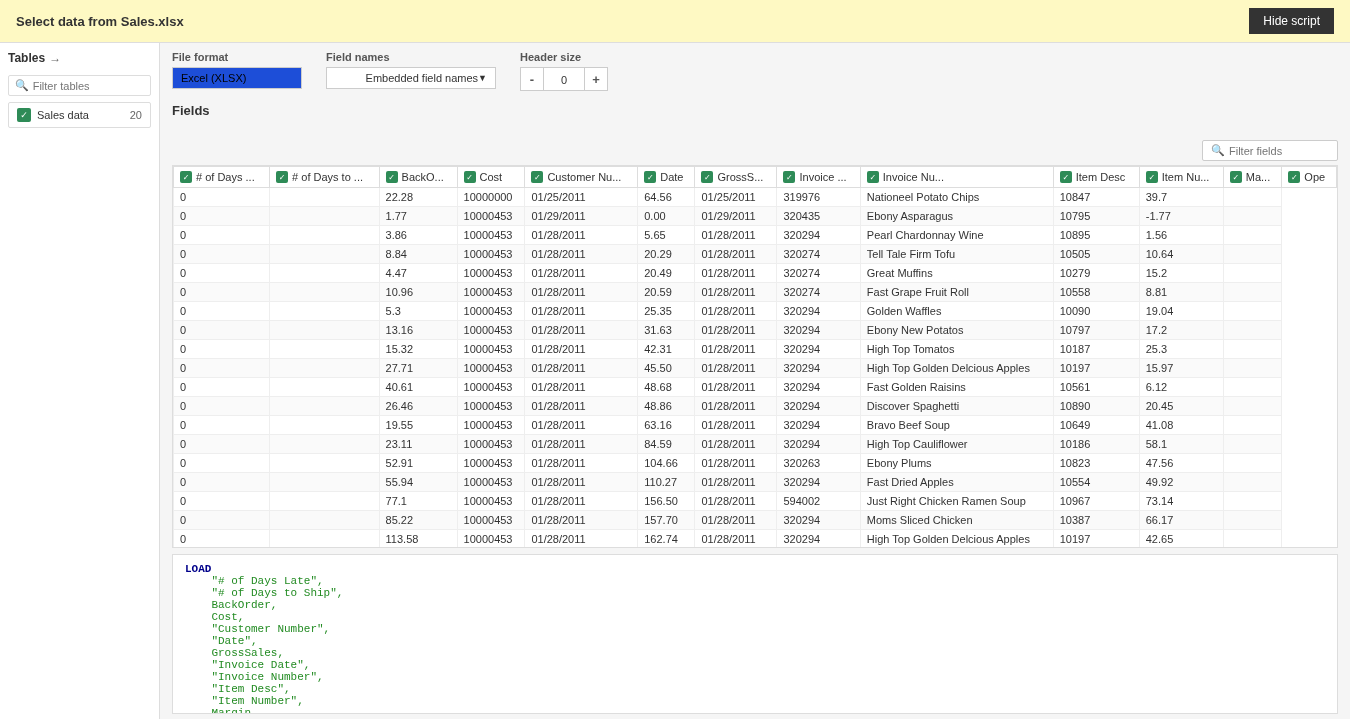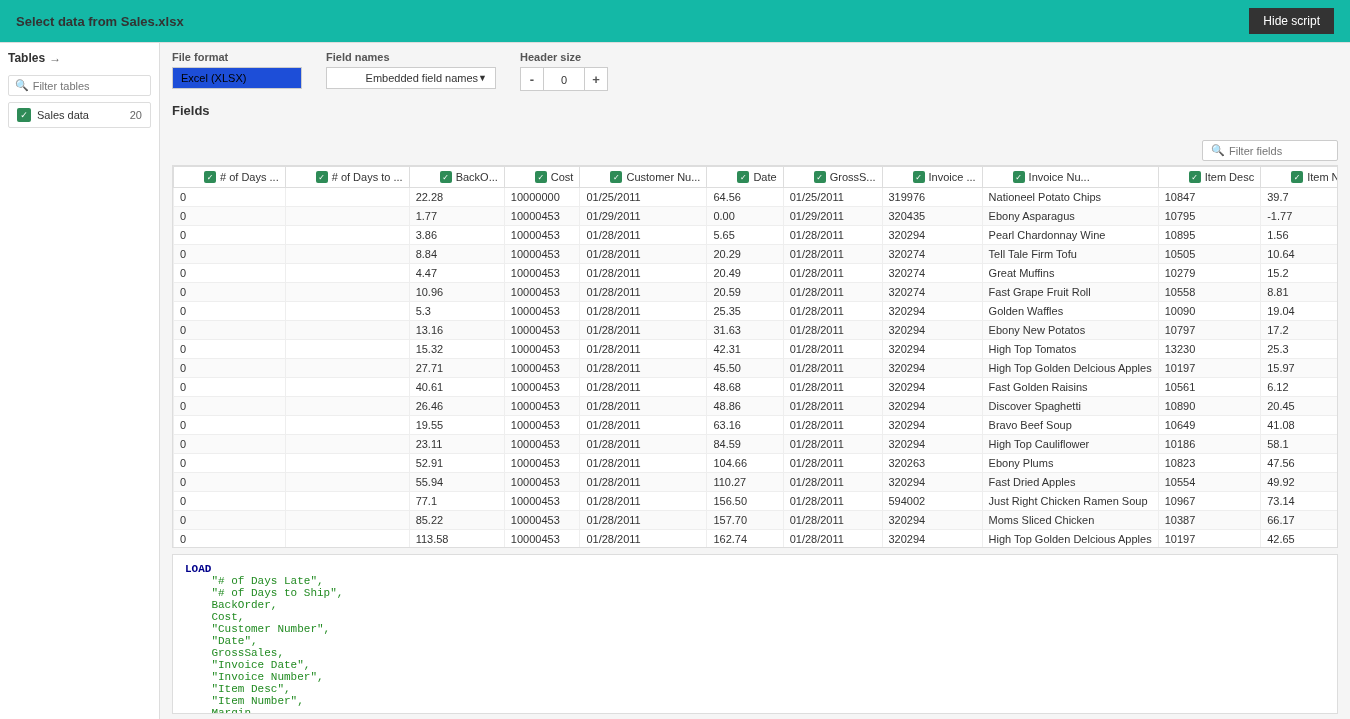--- a/index.html
+++ b/index.html
@@ -1,18 +1,18 @@
 <!DOCTYPE html>
 <html><head>
   <meta charset="utf-8">
   <style>
     * { box-sizing: border-box; margin: 0; padding: 0; }
     body { font-family: Arial, sans-serif; font-size: 12px; background: #f5f5f5; color: #333; height: 719px; overflow: hidden; }
 
-    .top-bar { display: flex; align-items: center; justify-content: space-between; padding: 8px 16px; background: #14b8a6; border-bottom: 1px solid #ddd; }
+    .top-bar { display: flex; align-items: center; justify-content: space-between; padding: 8px 16px; background: #fef9c3; border-bottom: 1px solid #ddd; }
     .top-bar-title { font-size: 13px; font-weight: bold; }
     .hide-script-btn { background: #333; color: #fff; border: none; padding: 6px 14px; cursor: pointer; font-size: 12px; }
 
     .main-layout { display: flex; height: calc(719px - 40px); }
 
     
     .sidebar { width: 160px; min-width: 160px; background: #fff; border-right: 1px solid #ddd; padding: 8px; display: flex; flex-direction: column; gap: 6px; }
     .sidebar-title { font-size: 12px; font-weight: bold; margin-bottom: 4px; display: flex; align-items: center; gap: 4px; }
     .arrow-icon { color: #666; }
     .filter-wrapper { display: flex; align-items: center; gap: 4px; border: 1px solid #ddd; padding: 3px 6px; border-radius: 2px; background: #fff; }
@@ -41,21 +41,21 @@
     .fields-label { font-size: 13px; font-weight: bold; margin-bottom: 22px; }
 
     .filter-fields-wrapper { display: flex; justify-content: flex-end; margin-bottom: 4px; }
     .filter-fields-input { display: flex; align-items: center; gap: 4px; border: 1px solid #ccc; padding: 3px 8px; background: #fff; border-radius: 2px; }
     .filter-fields-input input { border: none; outline: none; font-size: 11px; width: 100px; }
 
     
     .table-wrapper { flex: 1; overflow: auto; background: #fff; border: 1px solid #ddd; position: relative; min-height: 0; }
     .data-table { width: 100%; border-collapse: collapse; font-size: 11px; white-space: nowrap; }
     .data-table th { background: #fff; border: 1px solid #ddd; padding: 4px 6px; font-weight: normal; text-align: left; position: sticky; top: 0; z-index: 2; }
-    .data-table th .col-header { display: flex; align-items: center; gap: 4px; margin-left: 24px; }
+    .data-table th .col-header { display: flex; align-items: center; gap: 4px; }
     .col-check { width: 12px; height: 12px; background: #2e8b57; border: none; display: inline-flex; align-items: center; justify-content: center; border-radius: 2px; flex-shrink: 0; }
     .col-check::after { content: '✓'; color: white; font-size: 8px; }
     .data-table td { border: 1px solid #eee; padding: 3px 6px; font-size: 11px; }
     .data-table tr:nth-child(even) td { background: #fafafa; }
     .data-table tr:nth-child(odd) td { background: #fff; }
 
     
     .script-panel { height: 160px; background: #fff; border: 1px solid #ddd; margin-top: 6px; overflow: auto; padding: 8px 12px; font-size: 11px; font-family: 'Courier New', monospace; color: #333; flex-shrink: 0; }
     .script-panel .kw { color: #00008b; font-weight: bold; }
     .script-panel .field-name { color: #228b22; }
@@ -328,21 +328,21 @@
             <tr>
               <td>0</td>
               <td></td>
               <td>15.32</td>
               <td>10000453</td>
               <td>01/28/2011</td>
               <td>42.31</td>
               <td>01/28/2011</td>
               <td>320294</td>
               <td>High Top Tomatos</td>
-              <td>13230</td>
+              <td>10187</td>
               <td>25.3</td>
               <td></td>
             </tr>
             <tr>
               <td>0</td>
               <td></td>
               <td>27.71</td>
               <td>10000453</td>
               <td>01/28/2011</td>
               <td>45.50</td>

